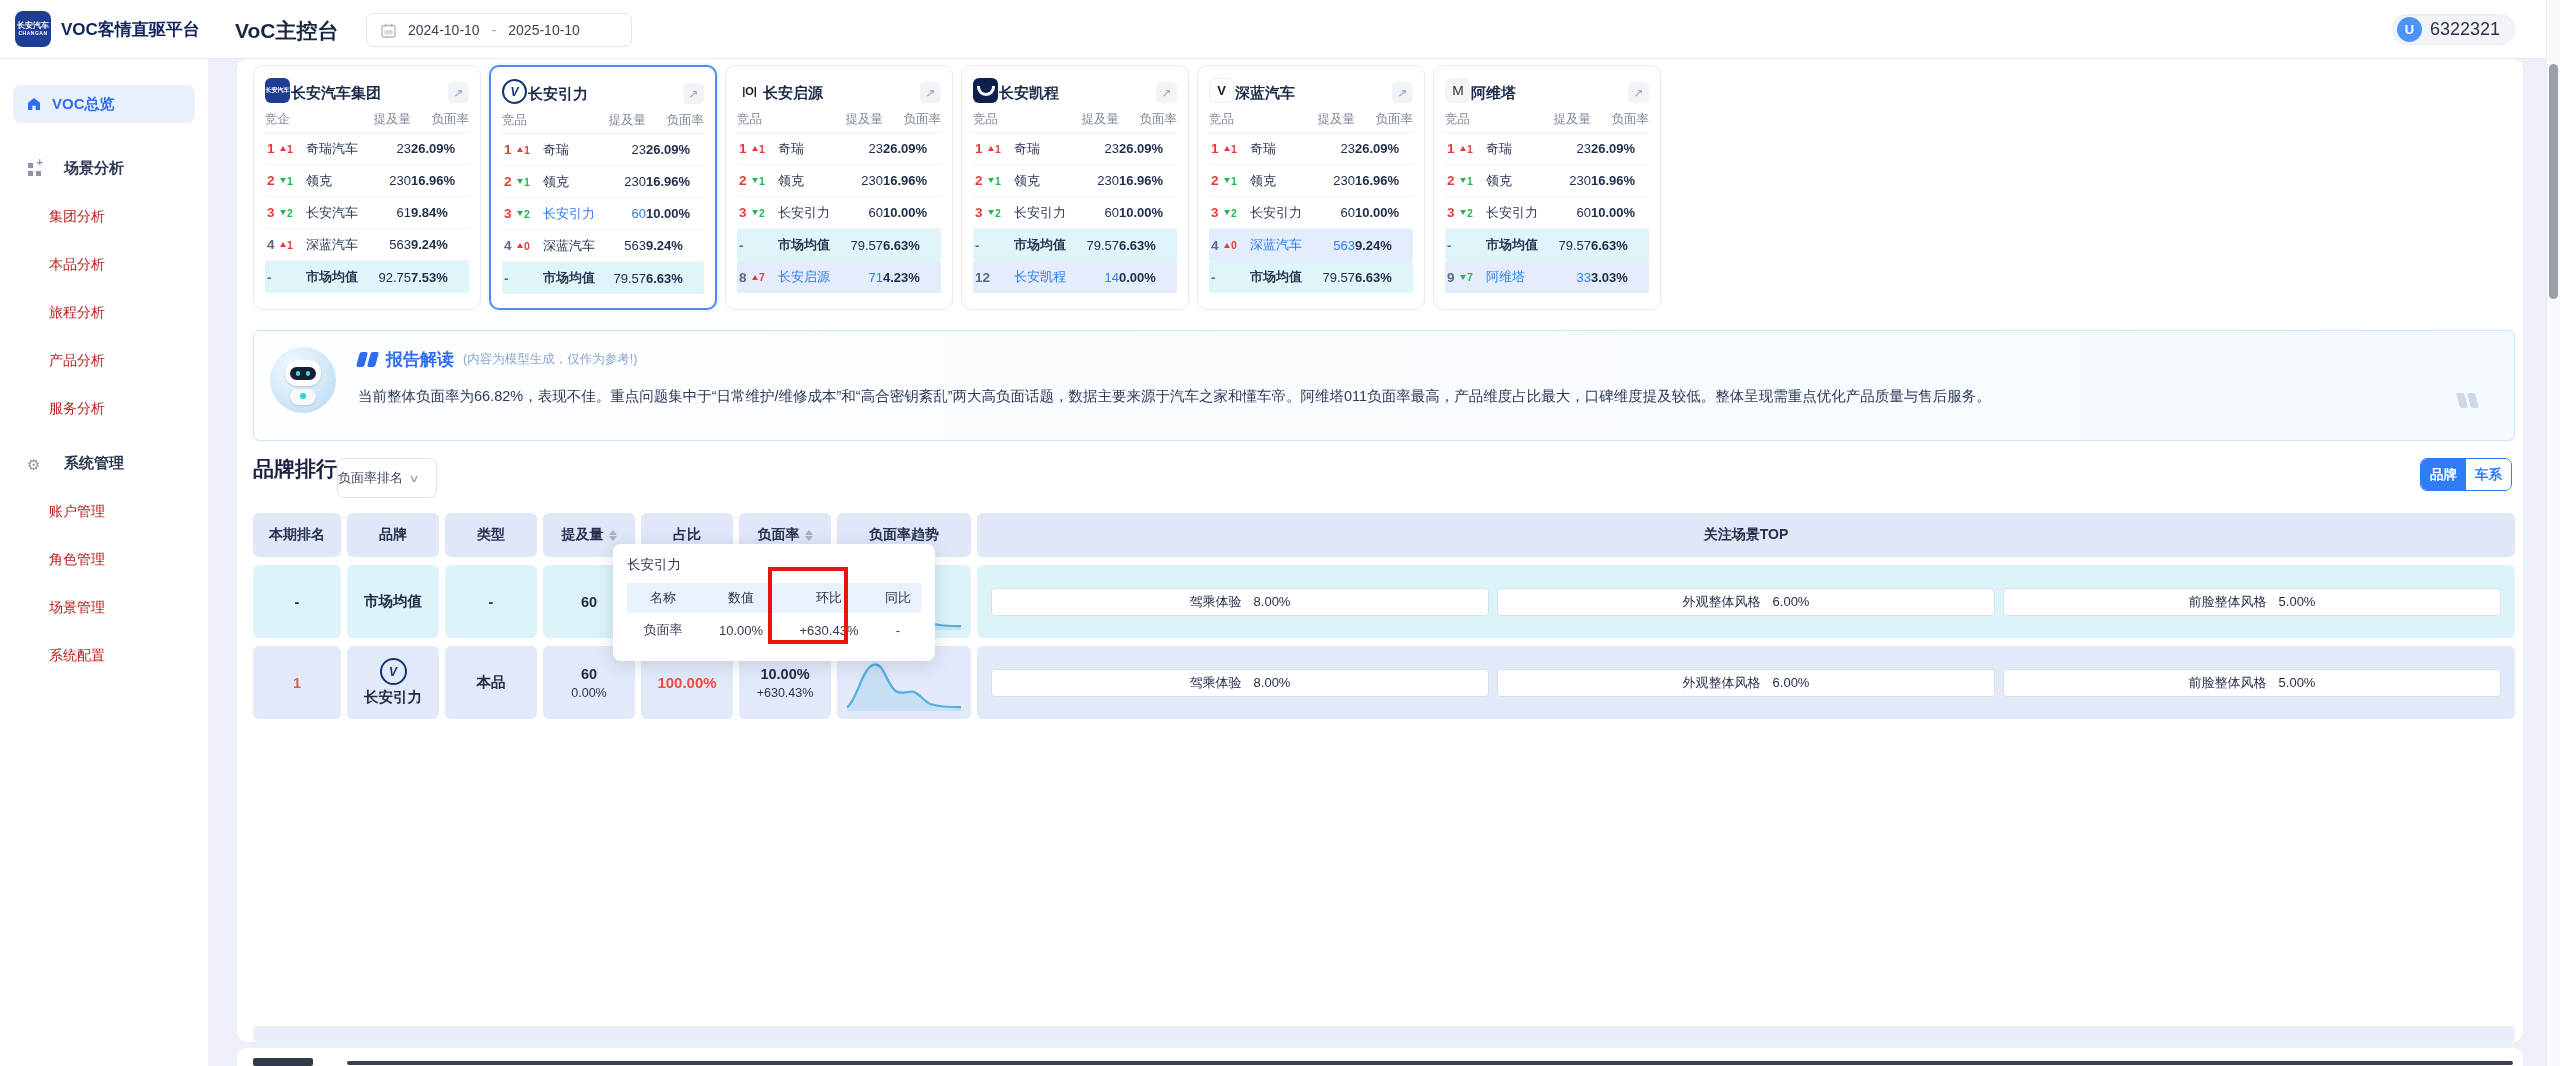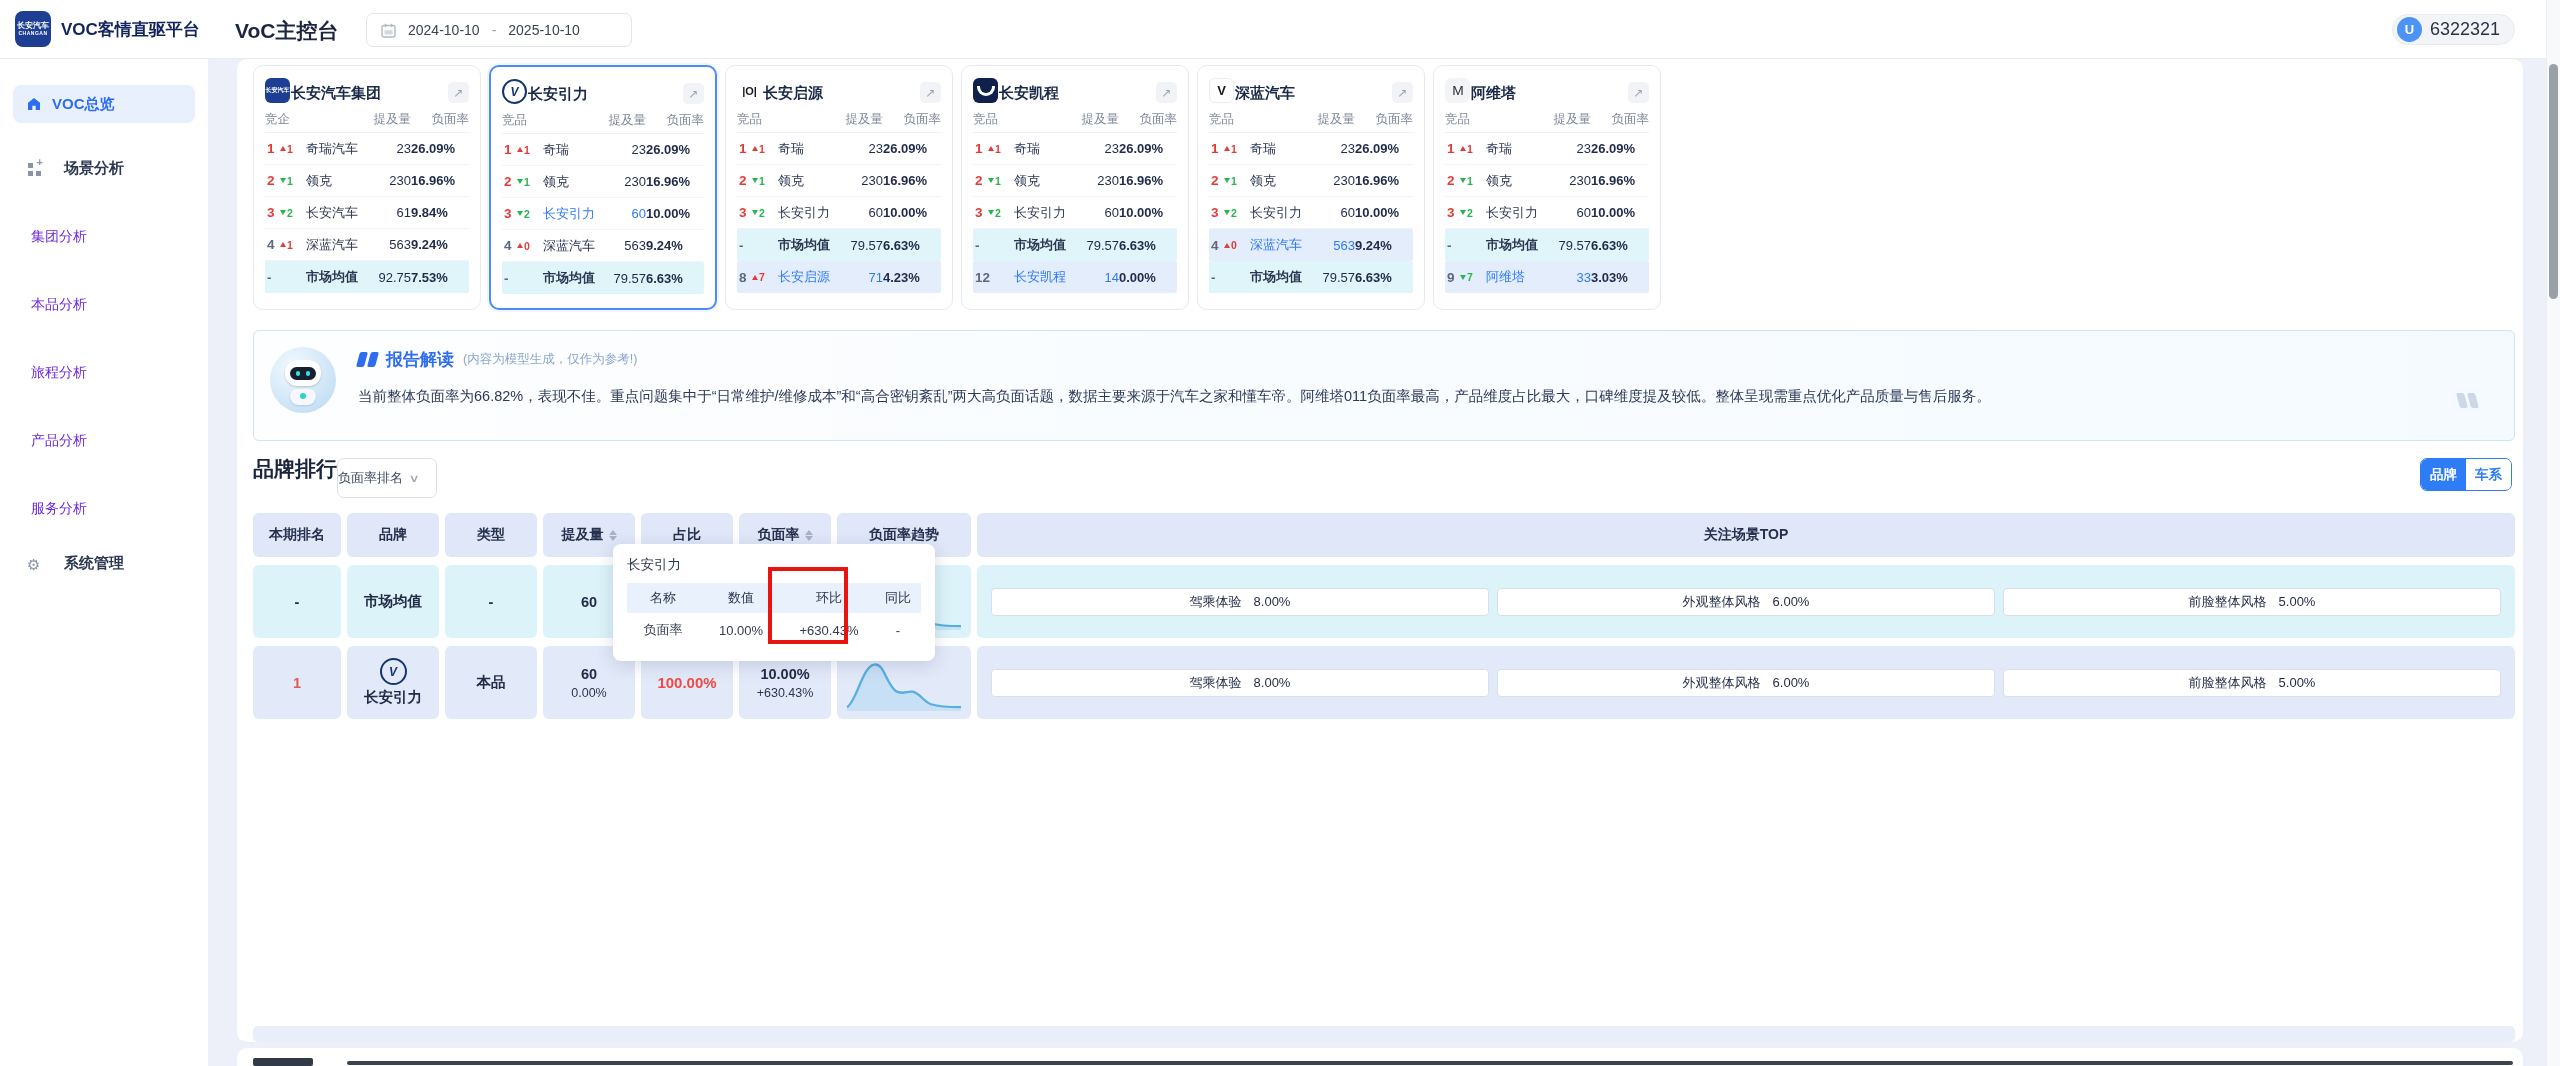--- a/index.html
+++ b/index.html
@@ -15,21 +15,21 @@
 .page-title{position:absolute;left:235px;top:17px;font-size:21px;font-weight:bold;color:#1b2540}
 .datepicker{position:absolute;left:366px;top:13px;width:266px;height:34px;background:#fff;border:1px solid #e2e5ec;border-radius:7px;display:flex;align-items:center;gap:12px;padding:0 14px;font-size:14px;color:#3a4354}
 .datepicker .sep{color:#9aa2b1}
 .user-pill{position:absolute;right:45px;top:14px;height:31px;background:#f2f4f8;border-radius:16px;display:flex;align-items:center;gap:8px;padding:3px 14px 3px 4px;border:1px solid #e7eaf0}
 .user-avatar{width:25px;height:25px;border-radius:50%;background:#4b93f4;color:#fff;font-size:13px;font-weight:bold;display:flex;align-items:center;justify-content:center}
 .user-id{font-size:18px;color:#2c3345}
 
 .sidebar{position:absolute;left:0;top:59px;bottom:0;width:209px;background:#fff;border-right:1px solid #edeff4;z-index:20;padding-top:26px}
 .side-active{margin:0 13px;height:38px;background:#e9f0fd;border-radius:8px;display:flex;align-items:center;gap:10px;padding:0 13px;color:#2e6cf0;font-weight:bold;font-size:15px}
 .side-group{display:flex;align-items:center;gap:21px;padding:0 27px;margin-top:36px;font-size:15px;font-weight:bold;color:#2c3752}
-.side-sub{padding-left:31px;margin-top:50px;font-size:14px;color:#6d28d9;cursor:pointer}
+.side-sub{padding-left:49px;margin-top:30px;font-size:14px;color:#b91c1c;cursor:pointer}
 .gicon{width:16px;height:16px;position:relative;display:inline-block;color:#8a94a8}
 .gicon.grid::before{content:"";position:absolute;left:1px;top:2px;width:5px;height:5px;background:#8a94a8;box-shadow:0 8px 0 #8a94a8,8px 8px 0 #8a94a8}
 .gicon.grid::after{content:"+";position:absolute;right:0;top:-5px;font-size:11px;font-weight:bold;color:#8a94a8}
 .gicon.gear::before{content:"⚙";font-size:15px;line-height:16px;color:#8a94a8}
 
 .main-card{position:absolute;left:237px;top:59px;width:2286px;height:983px;background:#fff;border-radius:10px}
 
 .cards-row{position:absolute;left:16px;top:6px;display:flex;gap:8px}
 .bcard{width:228px;height:245px;background:#fff;border:1px solid #e7eaf1;border-radius:10px;padding:9px 11px;cursor:pointer}
 .bcard.selected{border:2px solid #4a8cf3;box-shadow:0 0 0 2px rgba(74,140,243,.08)}
@@ -183,20 +183,30 @@
 
           <div class="side-sub">产品分析</div>
 
           <div class="side-sub">服务分析</div>
         </div>
 
       <div class="side-group">
         <span class="gicon gear"></span>
         <span>系统管理</span>
       </div>
+      <div>
+
+          <div class="side-sub">账户管理</div>
+
+          <div class="side-sub">角色管理</div>
+
+          <div class="side-sub">场景管理</div>
+
+          <div class="side-sub">系统配置</div>
+        </div>
     </div>
 </div>
 
 <div class="main-card">
 
   <div class="cards-row">
 
       <div class="bcard">
         <div class="bcard-head">
           <div class="blogo lg-group"></div>

